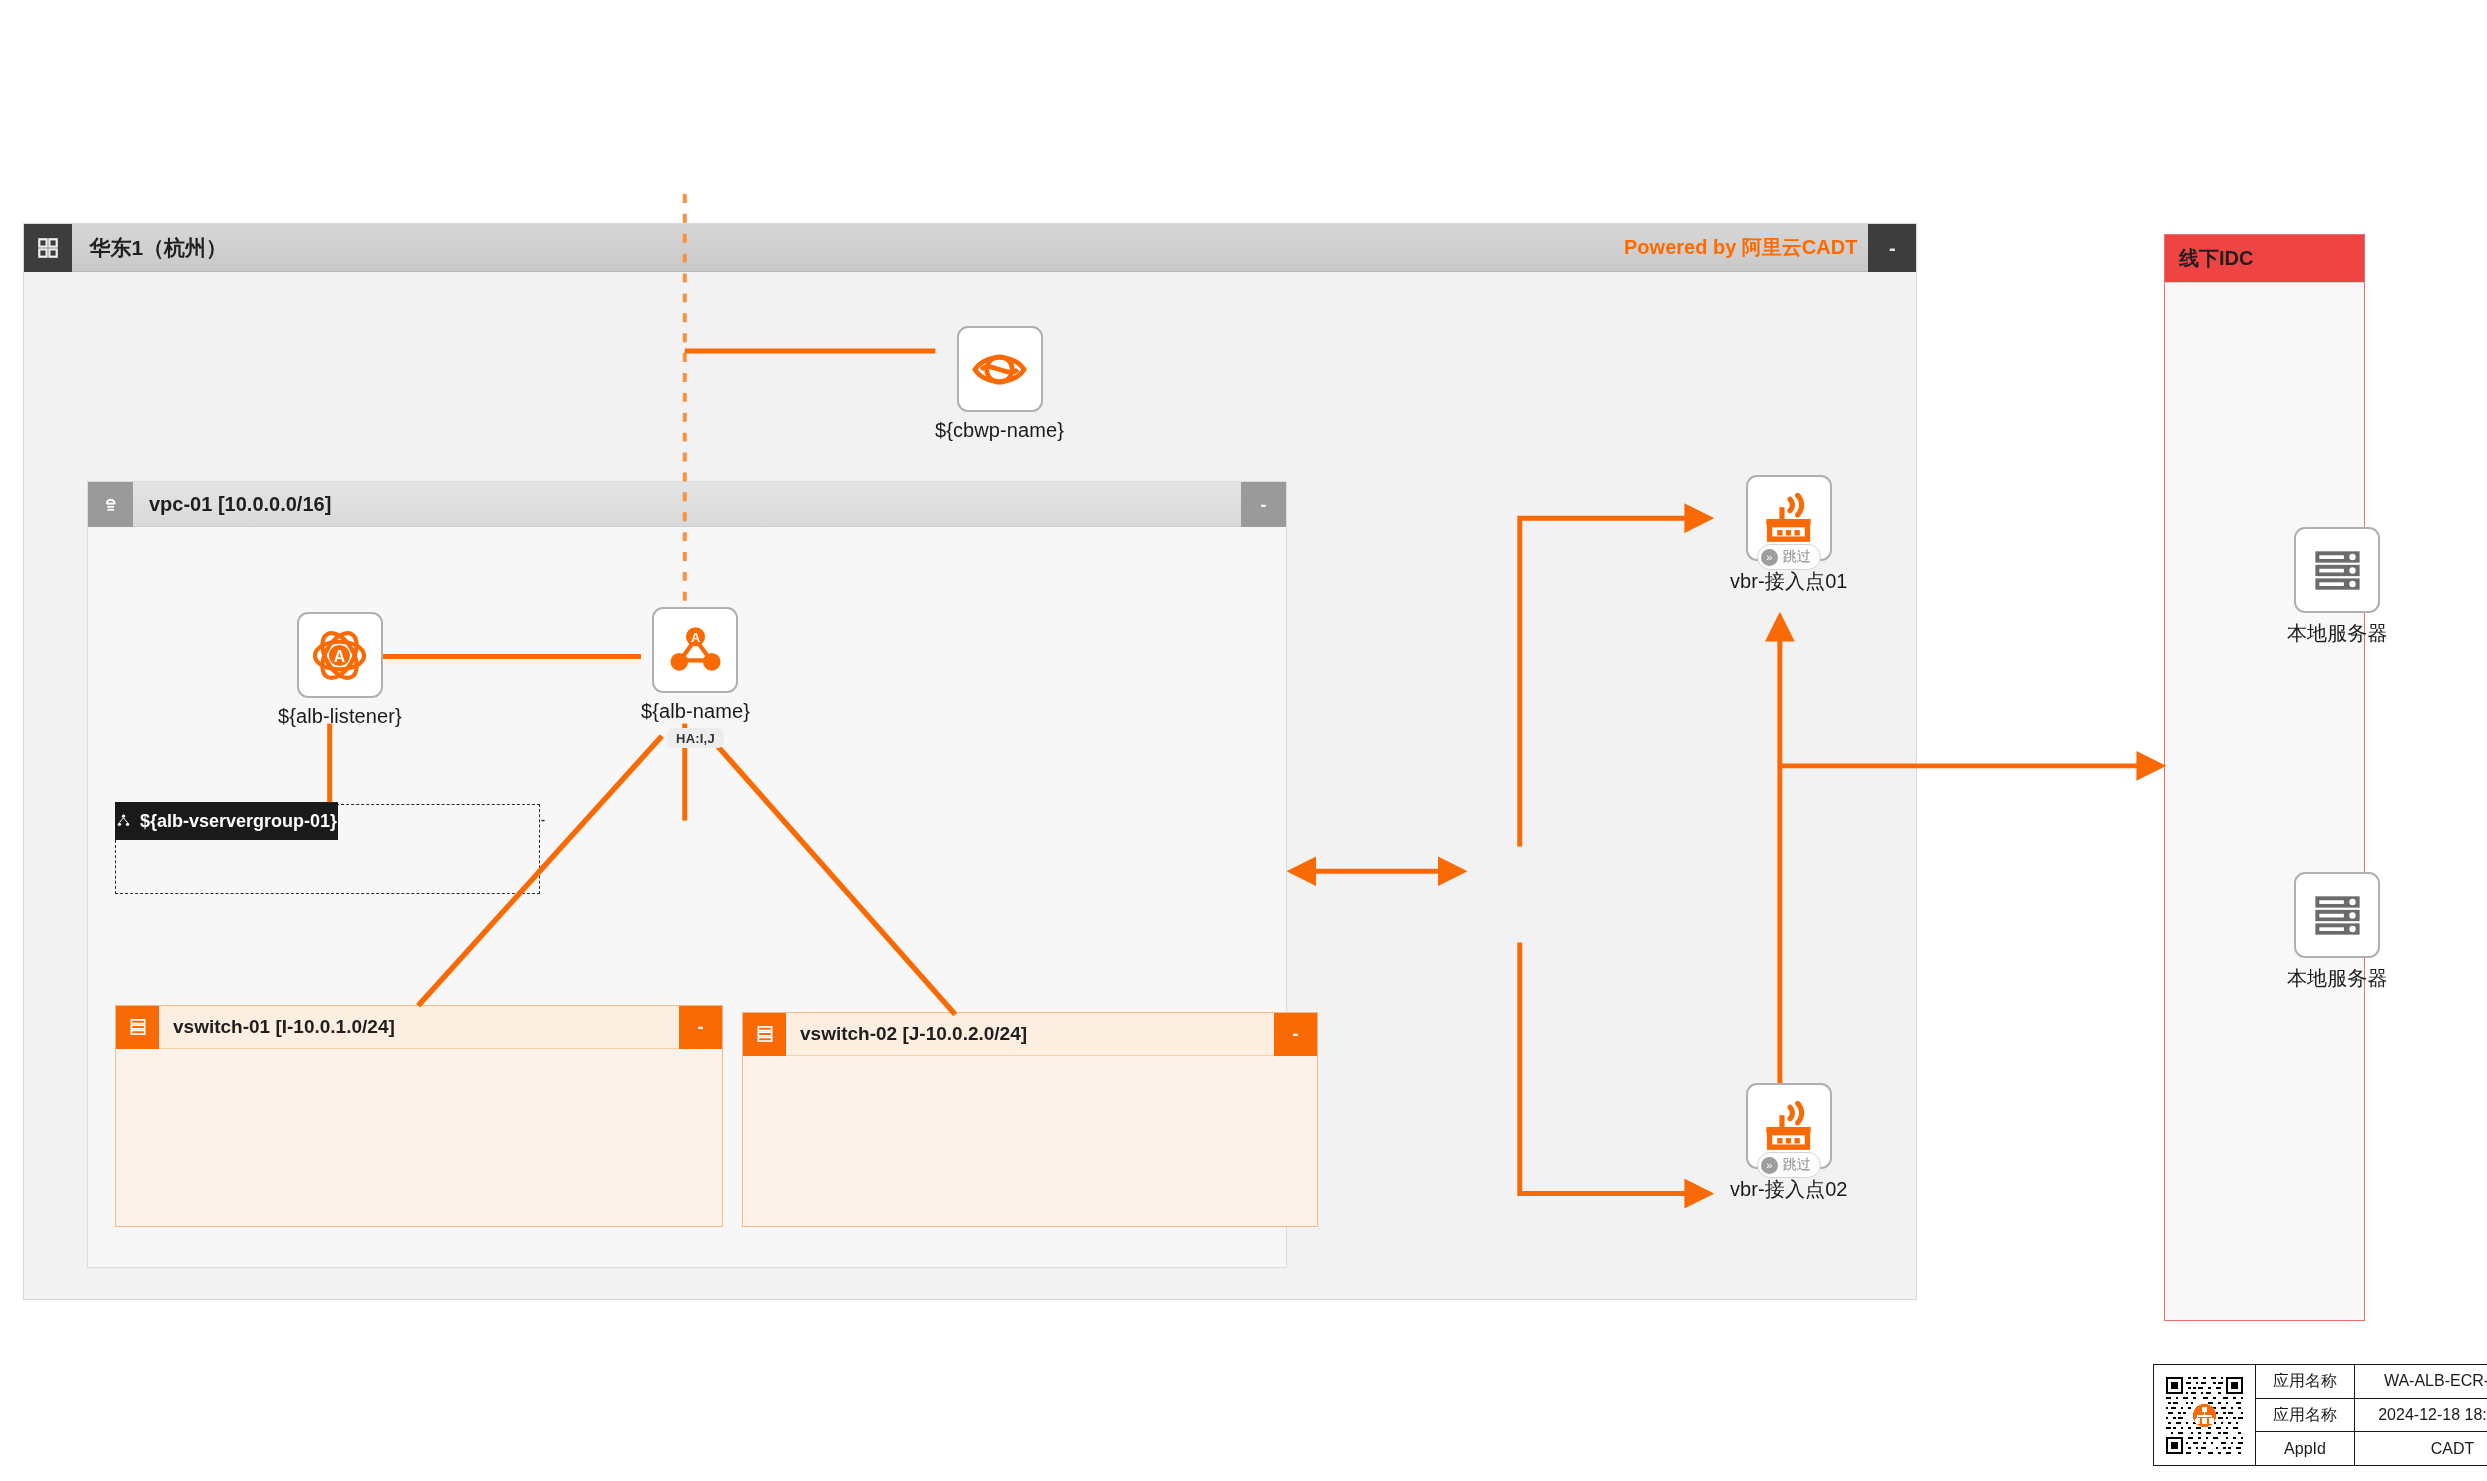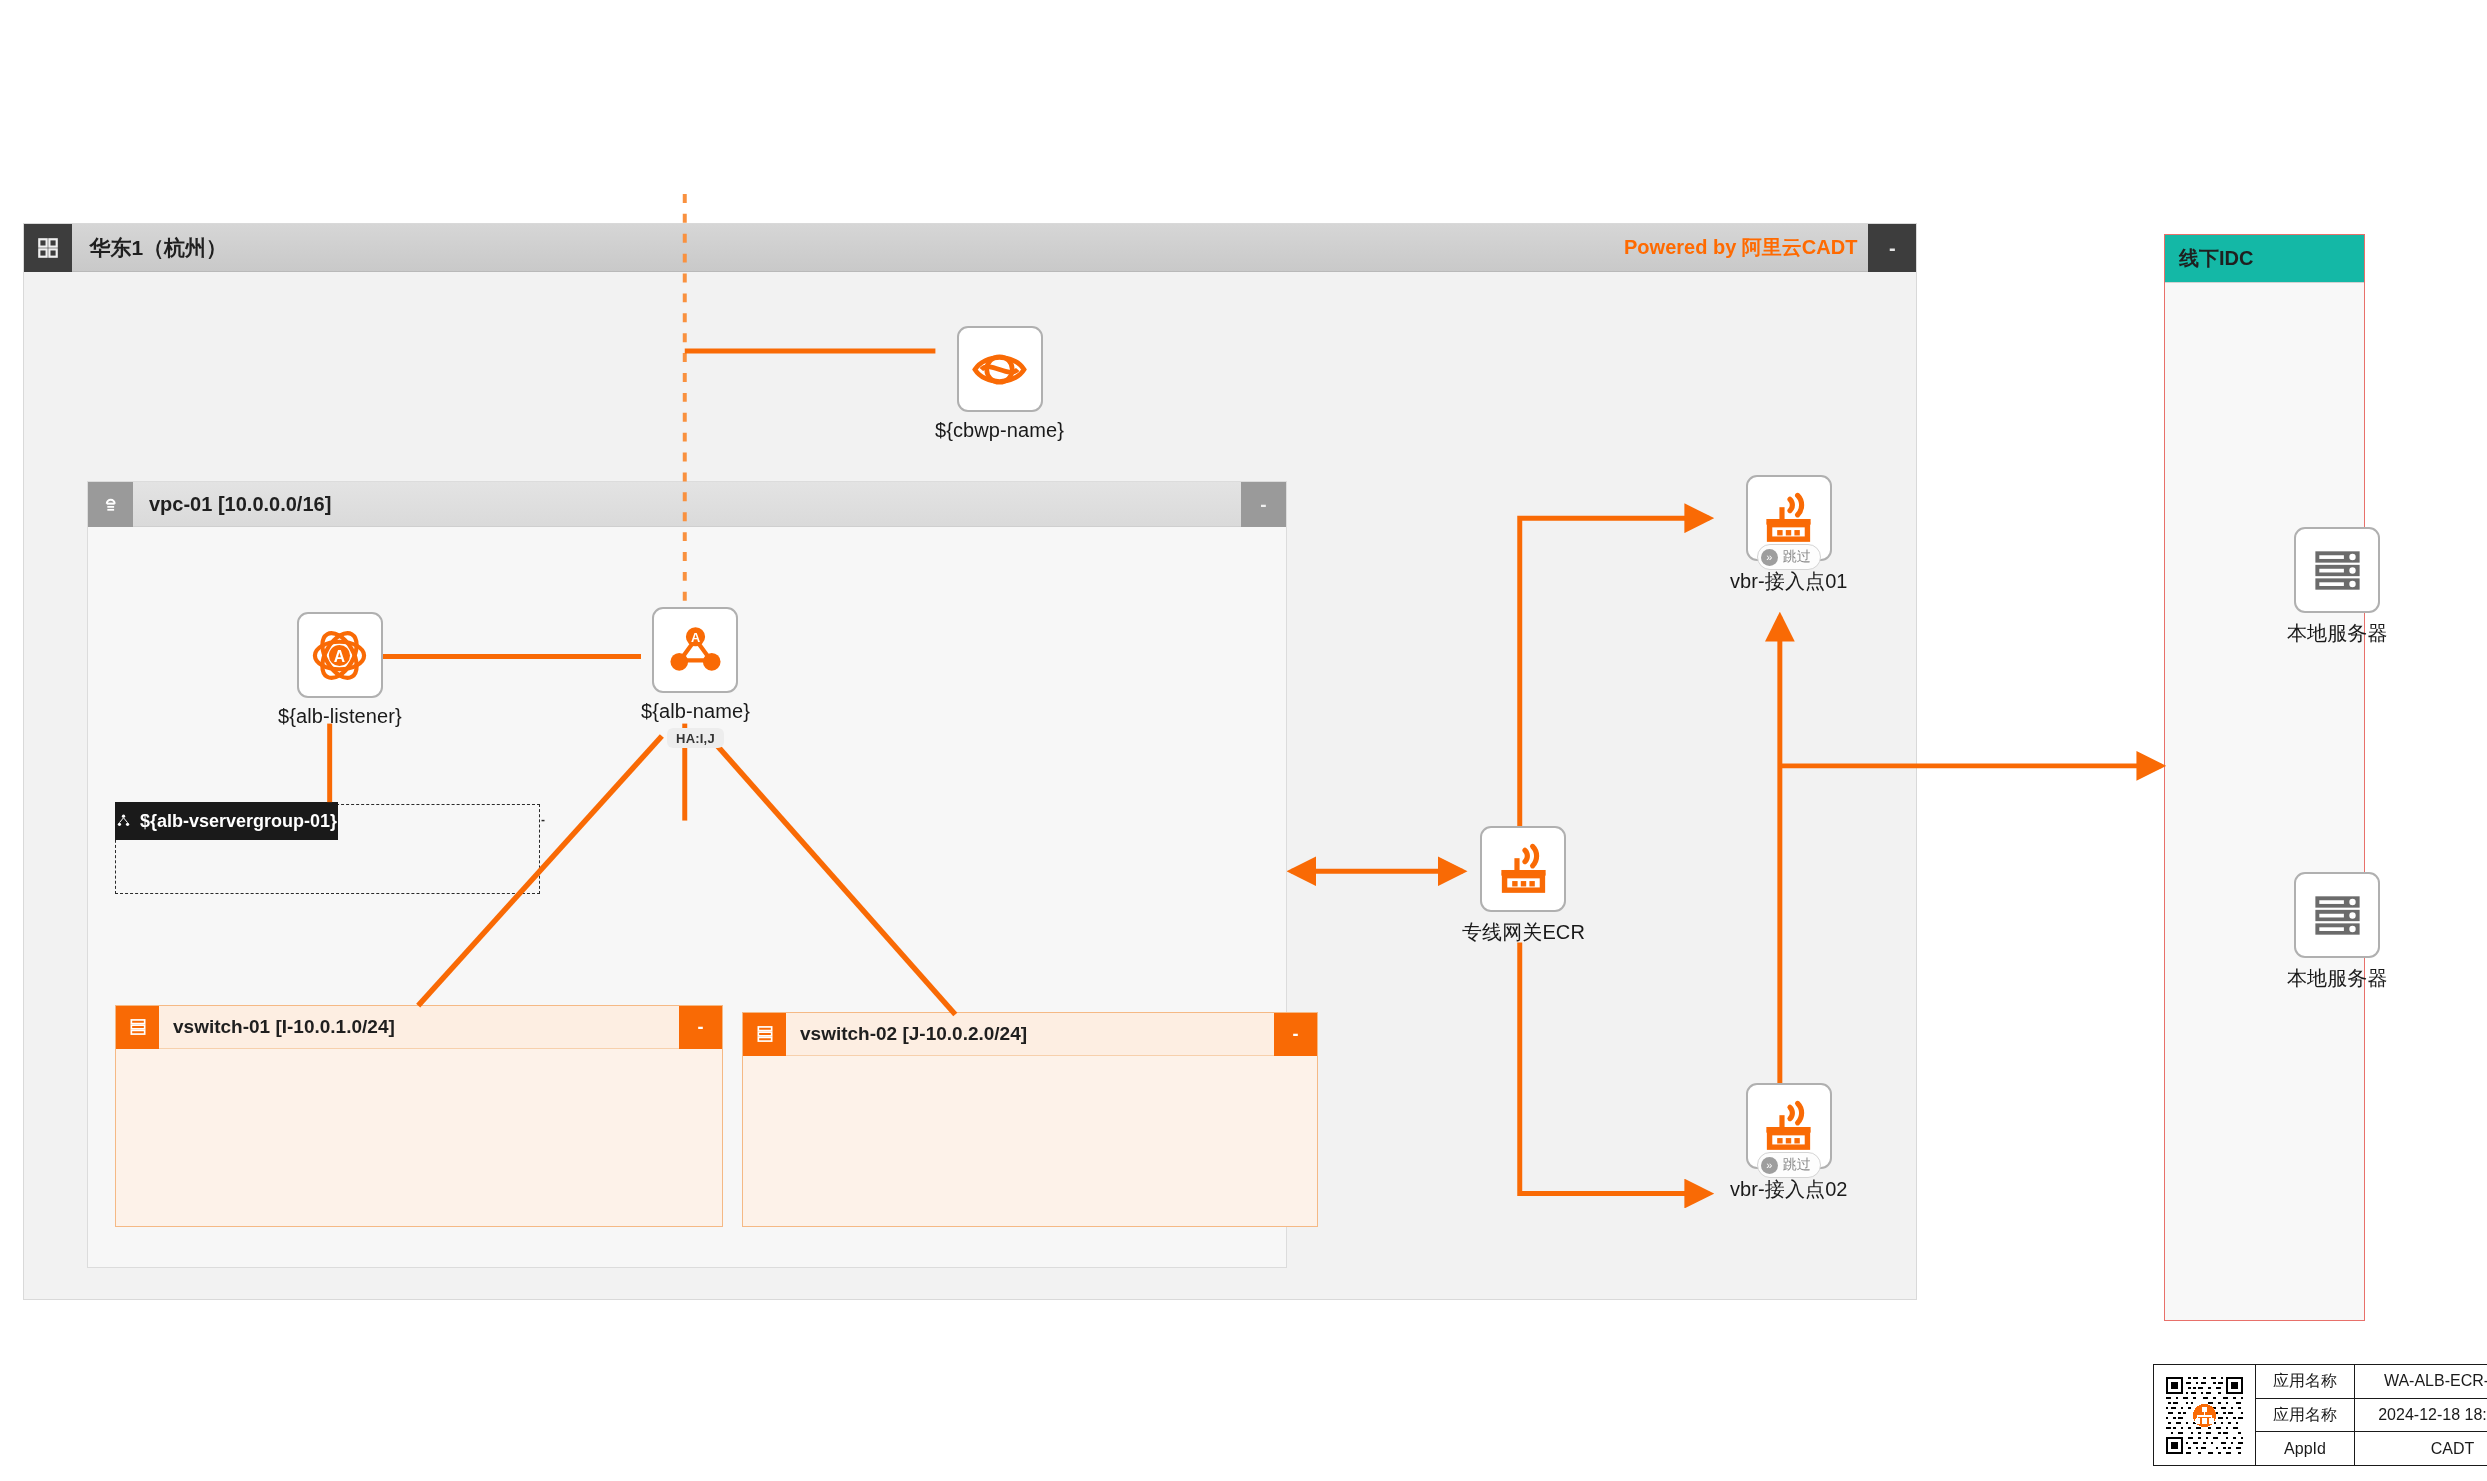--- a/index.html
+++ b/index.html
@@ -103,21 +103,21 @@
     display:flex;align-items:center;padding:0 1px;box-sizing:border-box;z-index:16;
   }
   #vsg-title .lbl{font-size:18px;font-weight:bold;color:#ffffff;white-space:nowrap;margin-left:9px;}
 
   
   #idc-box{
     position:absolute;left:2164px;top:234px;width:201px;height:1087px;
     background:#f8f8f8;border:1.5px solid #e8706a;box-sizing:border-box;z-index:10;
   }
   #idc-header{
-    position:absolute;left:0;top:0;width:100%;height:48px;background:#14b8a6;
+    position:absolute;left:0;top:0;width:100%;height:48px;background:#ef4444;
     border-bottom:1px solid #d2d2d2;box-sizing:border-box;display:flex;align-items:center;
   }
   #idc-header .title{font-size:20px;font-weight:bold;color:#1f1f1f;margin-left:14px;white-space:nowrap;}
 
   
   #footer{
     position:absolute;left:26px;top:1422px;display:flex;align-items:center;gap:13px;z-index:40;
   }
   #footer .txt{font-size:19px;color:#2b2b2b;white-space:nowrap;}
   #footer .txt .hl{color:#ff6a00;}
@@ -297,35 +297,20 @@
         <circle cx="12" cy="6.4" r="3.9" fill="#f96a05"></circle>
         <text x="12" y="8.5" font-size="5.2" font-weight="bold" fill="#ffffff" text-anchor="middle" font-family="Liberation Sans, sans-serif">A</text>
         <circle cx="5.4" cy="16.6" r="3.6" fill="#f96a05"></circle>
         <circle cx="18.6" cy="16.6" r="3.6" fill="#f96a05"></circle>
       </svg>
     </div>
     <div class="caption">${alb-name}</div>
     <div class="ha-badge">HA:I,J</div>
   </div>
 
-  <div class="node" style="left:1462px;top:826px;">
-    <div class="card">
-      <svg viewBox="0 0 24 24">
-        <path d="M12.6 4.2 a3.2 3.2 0 0 1 0 4.6" fill="none" stroke="#f96a05" stroke-width="2.1" stroke-linecap="round"></path>
-        <path d="M15.7 2.6 a5.6 5.6 0 0 1 0 7.9" fill="none" stroke="#f96a05" stroke-width="2.1" stroke-linecap="round"></path>
-        <rect x="8.3" y="7.4" width="2.1" height="5.2" fill="#f96a05"></rect>
-        <rect x="3" y="12.2" width="18" height="2.3" fill="#f96a05"></rect>
-        <rect x="4.3" y="14.5" width="15.4" height="5.9" fill="none" stroke="#f96a05" stroke-width="2.2"></rect>
-        <rect x="7.4" y="16.7" width="2.2" height="2.2" fill="#f96a05"></rect>
-        <rect x="10.9" y="16.7" width="2.2" height="2.2" fill="#f96a05"></rect>
-        <rect x="14.4" y="16.7" width="2.2" height="2.2" fill="#f96a05"></rect>
-      </svg>
-    </div>
-    <div class="caption">专线网关ECR</div>
-  </div>
 
   <div class="node" style="left:1730px;top:475px;">
     <div class="card">
       <svg viewBox="0 0 24 24">
         <path d="M12.6 4.2 a3.2 3.2 0 0 1 0 4.6" fill="none" stroke="#f96a05" stroke-width="2.1" stroke-linecap="round"></path>
         <path d="M15.7 2.6 a5.6 5.6 0 0 1 0 7.9" fill="none" stroke="#f96a05" stroke-width="2.1" stroke-linecap="round"></path>
         <rect x="8.3" y="7.4" width="2.1" height="5.2" fill="#f96a05"></rect>
         <rect x="3" y="12.2" width="18" height="2.3" fill="#f96a05"></rect>
         <rect x="4.3" y="14.5" width="15.4" height="5.9" fill="none" stroke="#f96a05" stroke-width="2.2"></rect>
         <rect x="7.4" y="16.7" width="2.2" height="2.2" fill="#f96a05"></rect>

